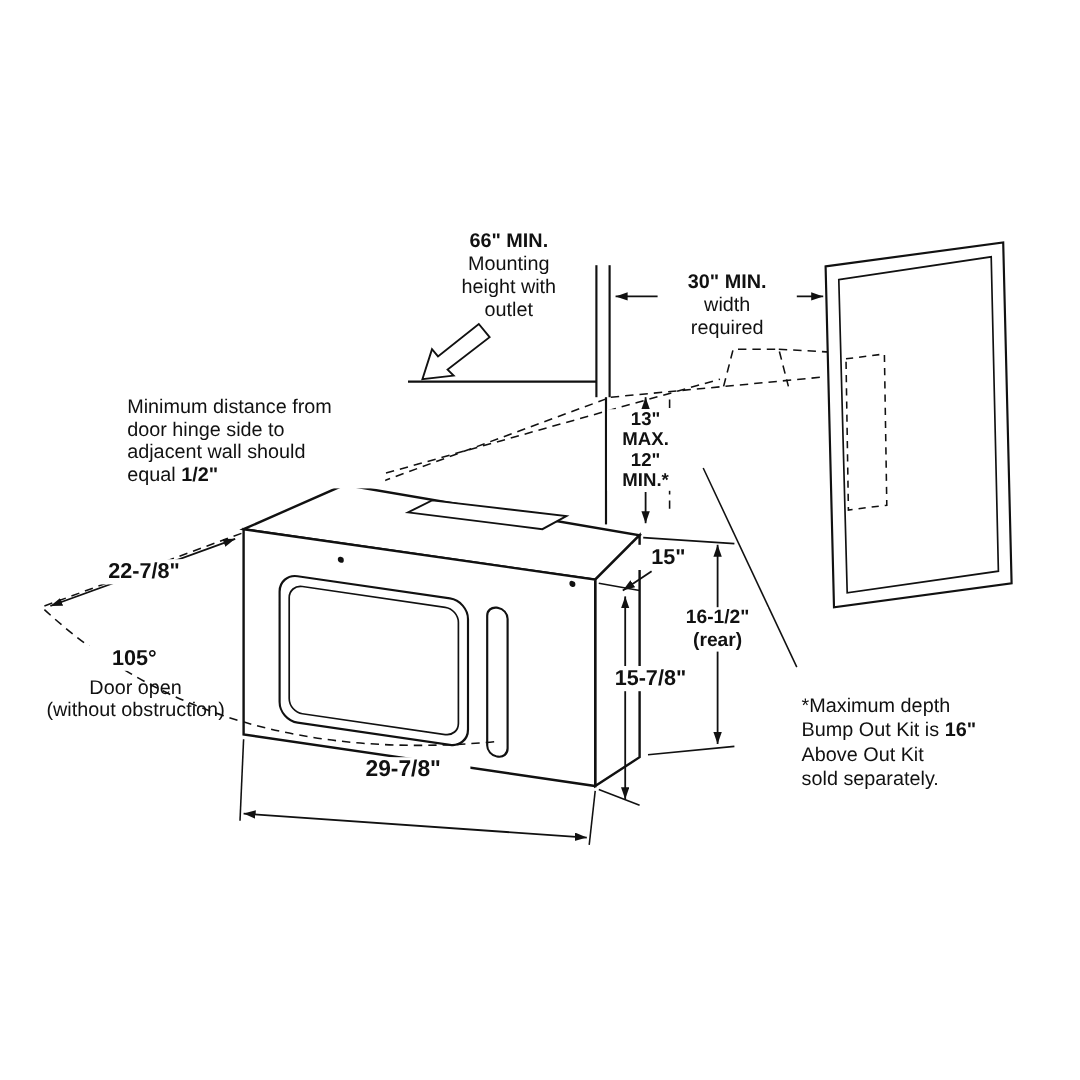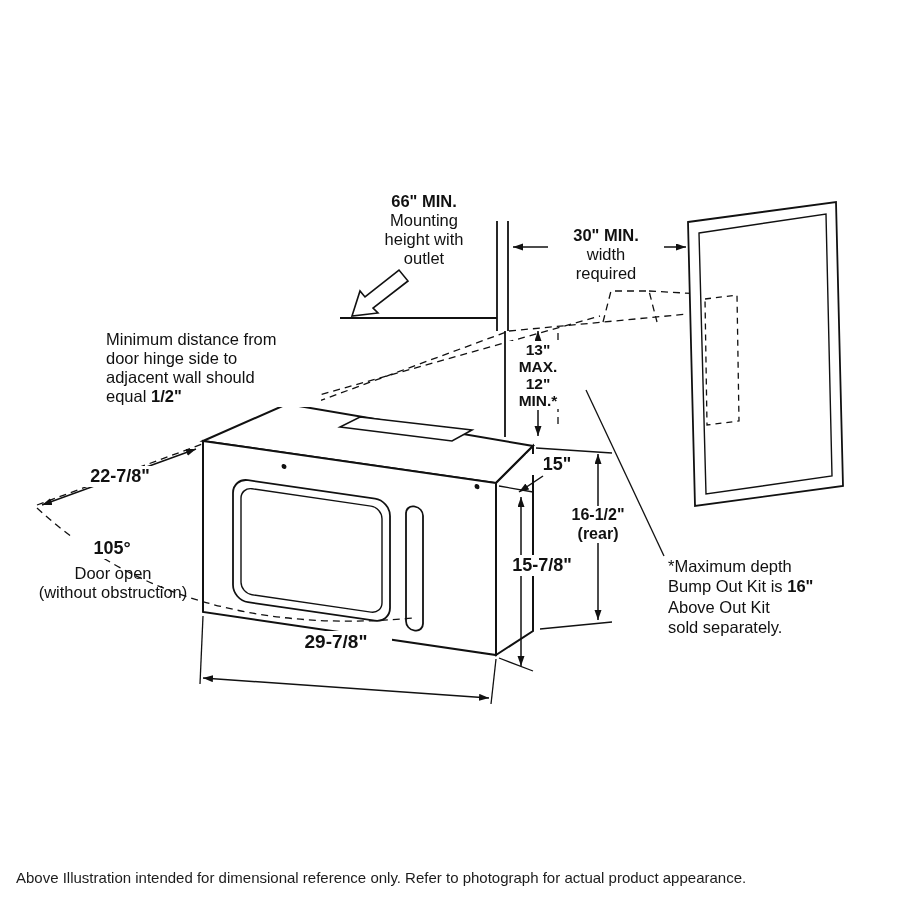--- a/index.html
+++ b/index.html
@@ -131,22 +131,21 @@
 
 <div class="lbl c wbg" style="left:556px;top:506px;width:84px">
   <div class="b sm">16-1/2"</div>
   <div class="b sm">(rear)</div>
 </div>
 
 <div class="lbl c wbg big" style="left:502px;top:555px;width:80px">15-7/8"</div>
 
 <div class="lbl c wbg big" style="left:280px;top:631px;width:112px;font-size:19px">29-7/8"</div>
 
-<div class="lbl" style="left:668px;top:556px;width:178px;line-height:1.24">
+<div class="lbl" style="left:668px;top:578px;width:178px;line-height:1.24">
   <div>*Maximum depth</div>
   <div><span>Bump Out Kit is </span><span class="b">16"</span></div>
   <div>Above Out Kit</div>
   <div>sold separately.</div>
 </div>
 
-<div class="footer">Above Illustration intended for dimensional reference only. Refer to photograph for actual product appearance.</div>
 
 </div>
 
 </body></html>

